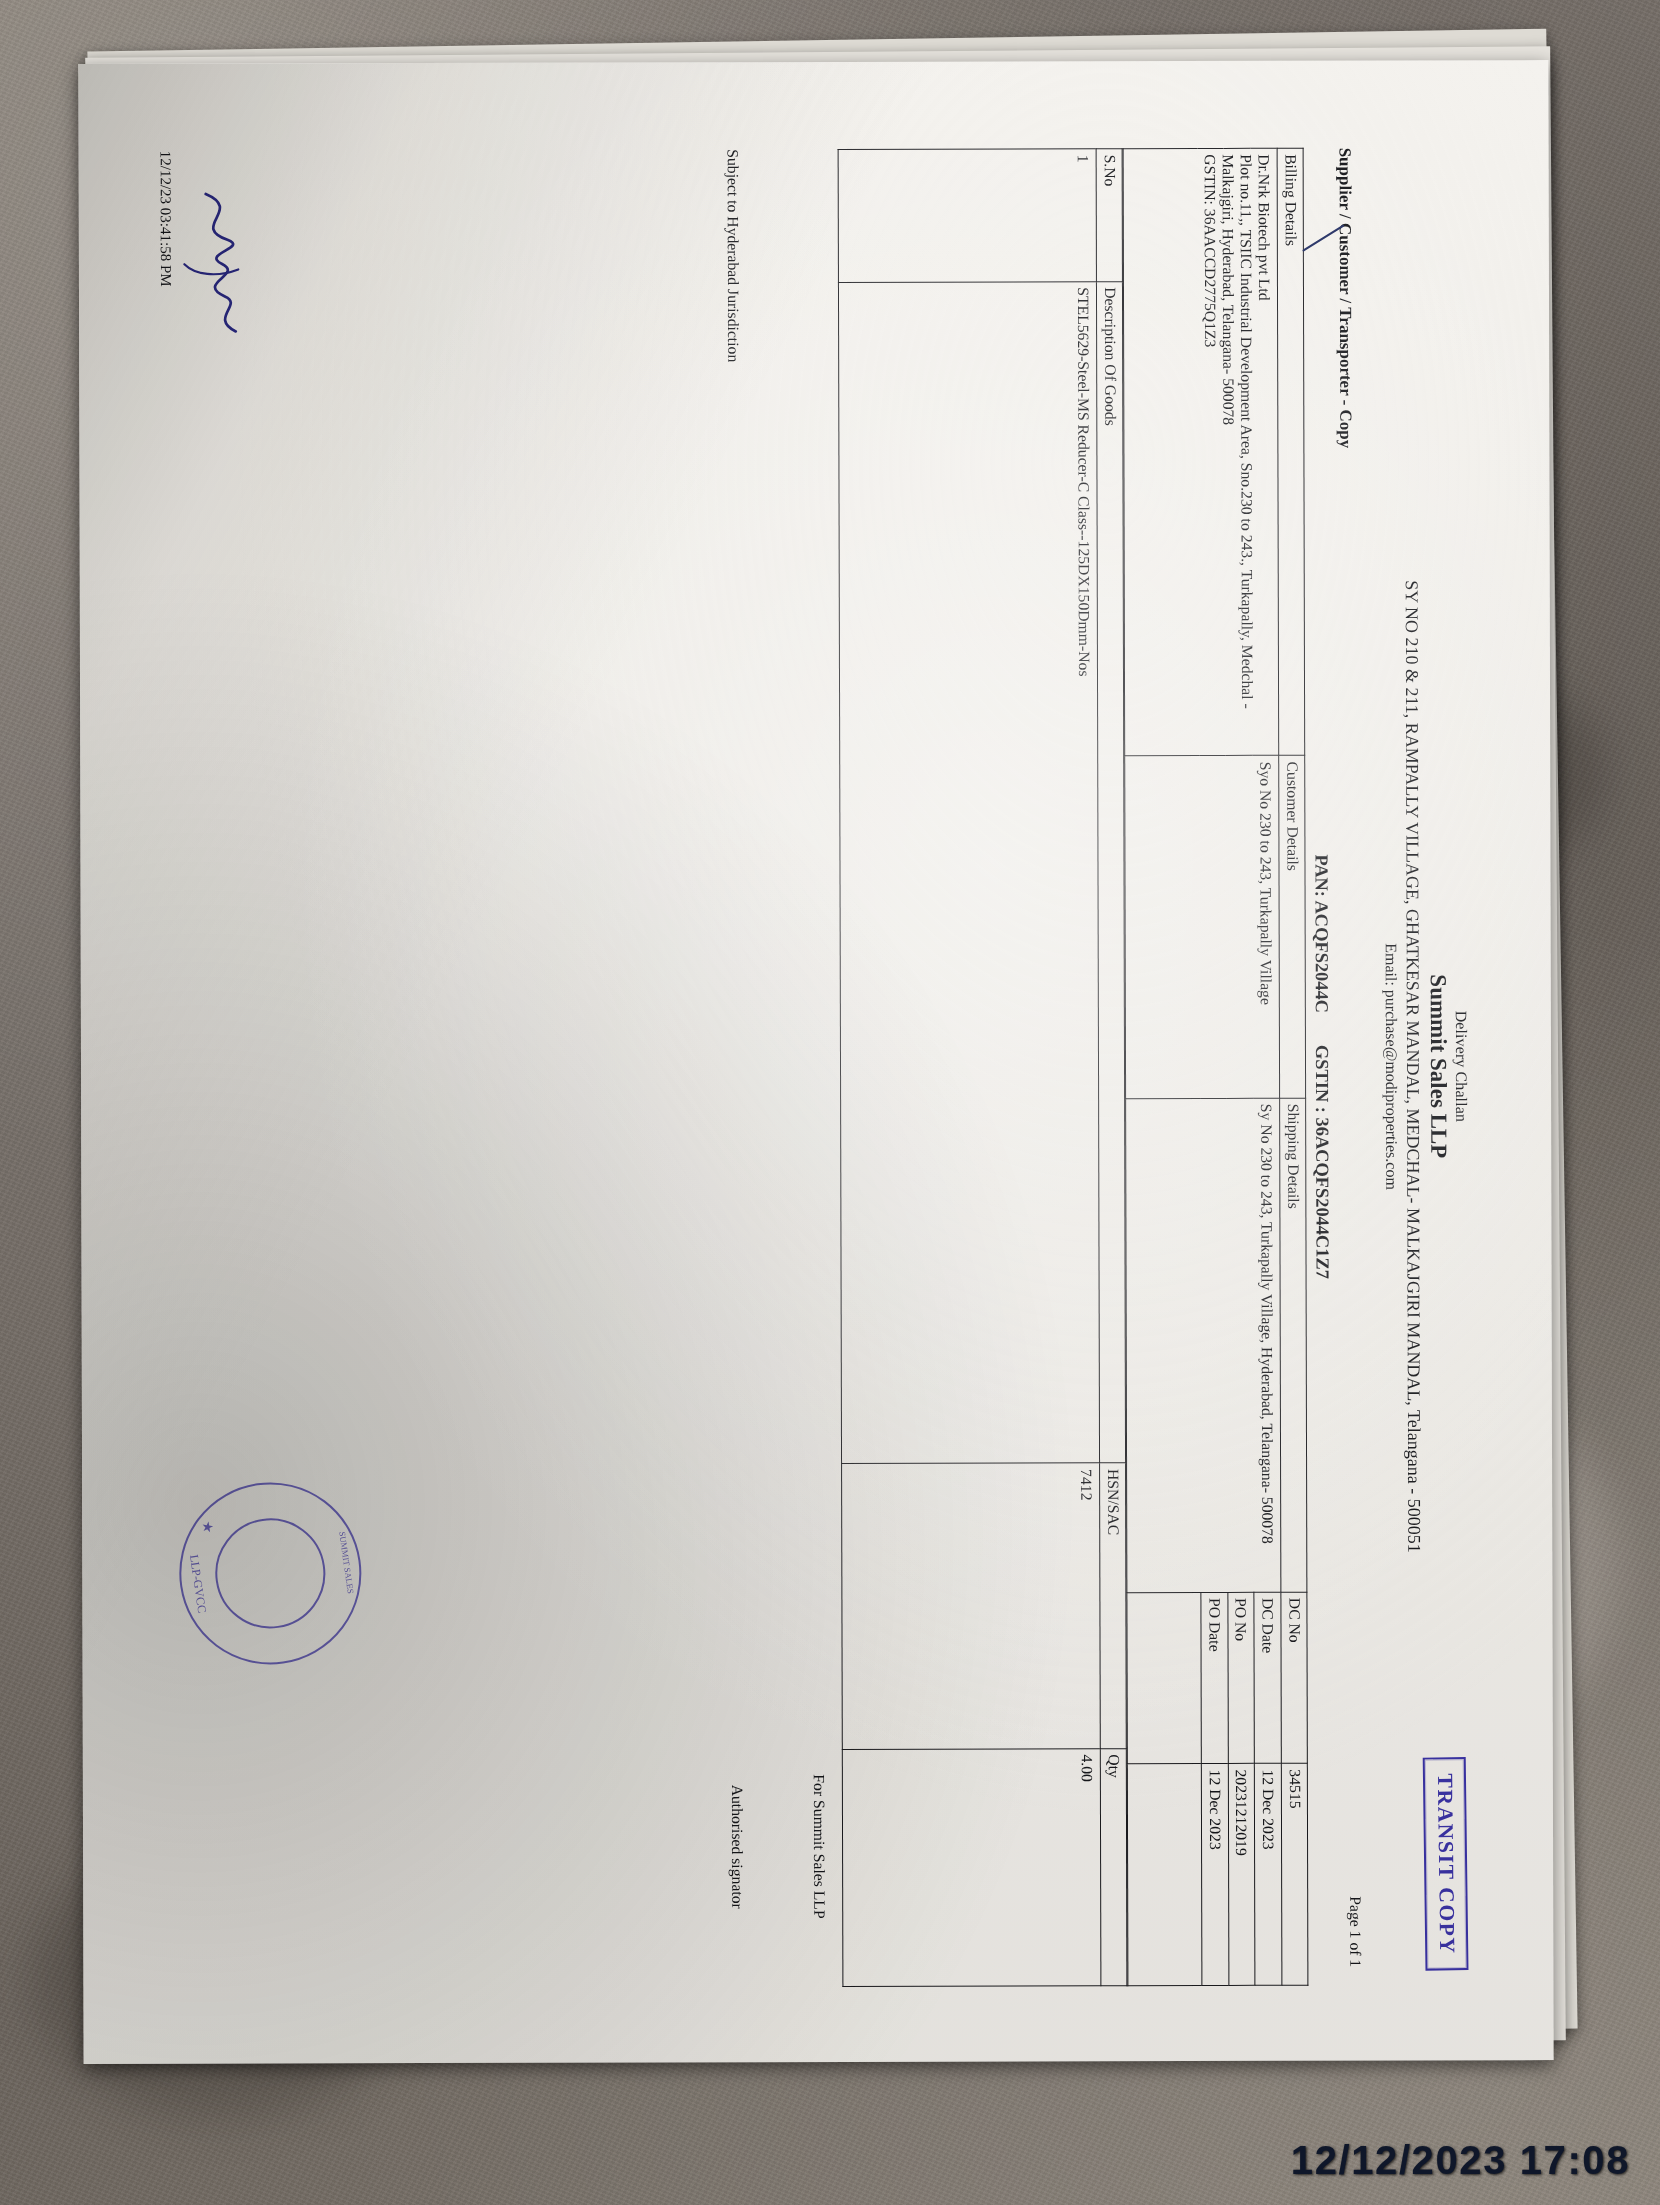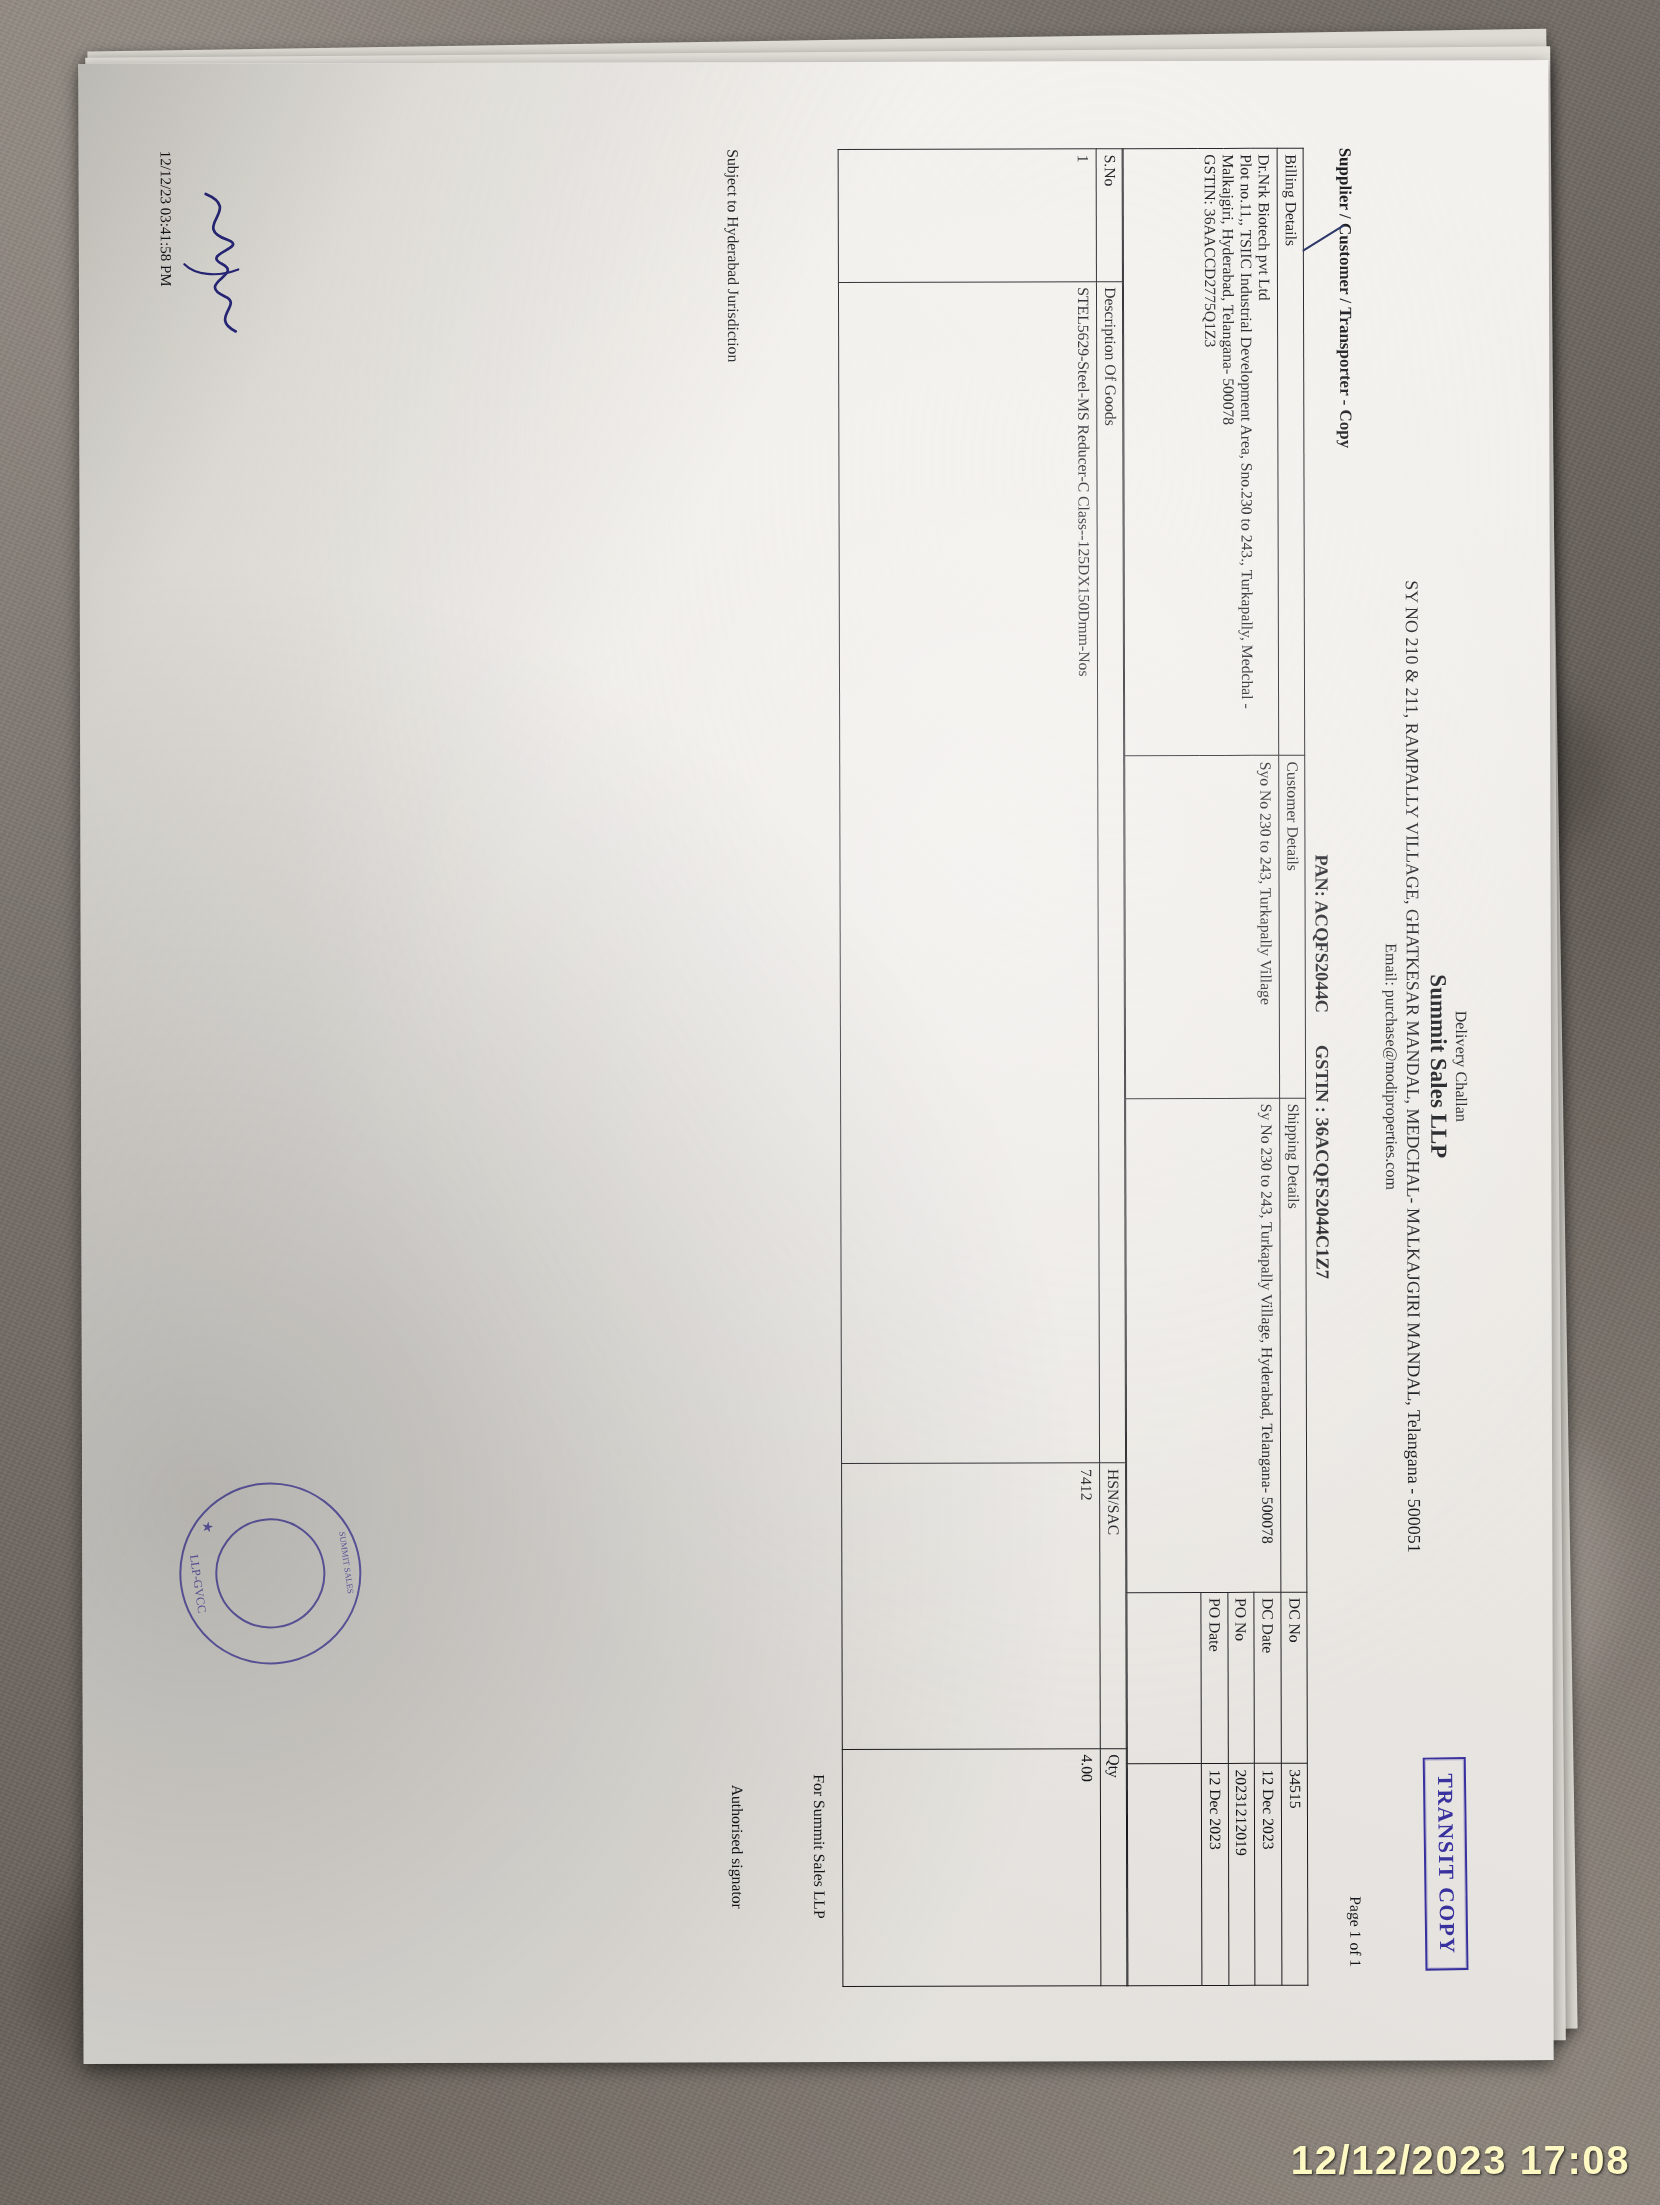--- a/index.html
+++ b/index.html
@@ -249,21 +249,21 @@
     width: 178px;
     height: 81px;
     color: #2b2a86;
   }
 
   
   .cam-ts {
     position: absolute;
     right: 30px;
     bottom: 21.6px;
-    color: #fef9c3;
+    color: #0f172a;
     font-family: "Liberation Sans", sans-serif;
     font-size: 40px;
     font-weight: bold;
     letter-spacing: 1.6px;
     text-shadow: 1.1px 1.1px 2.7px rgba(0,0,0,0.75);
     z-index: 200;
   }
 
   
   .pen-mark {

